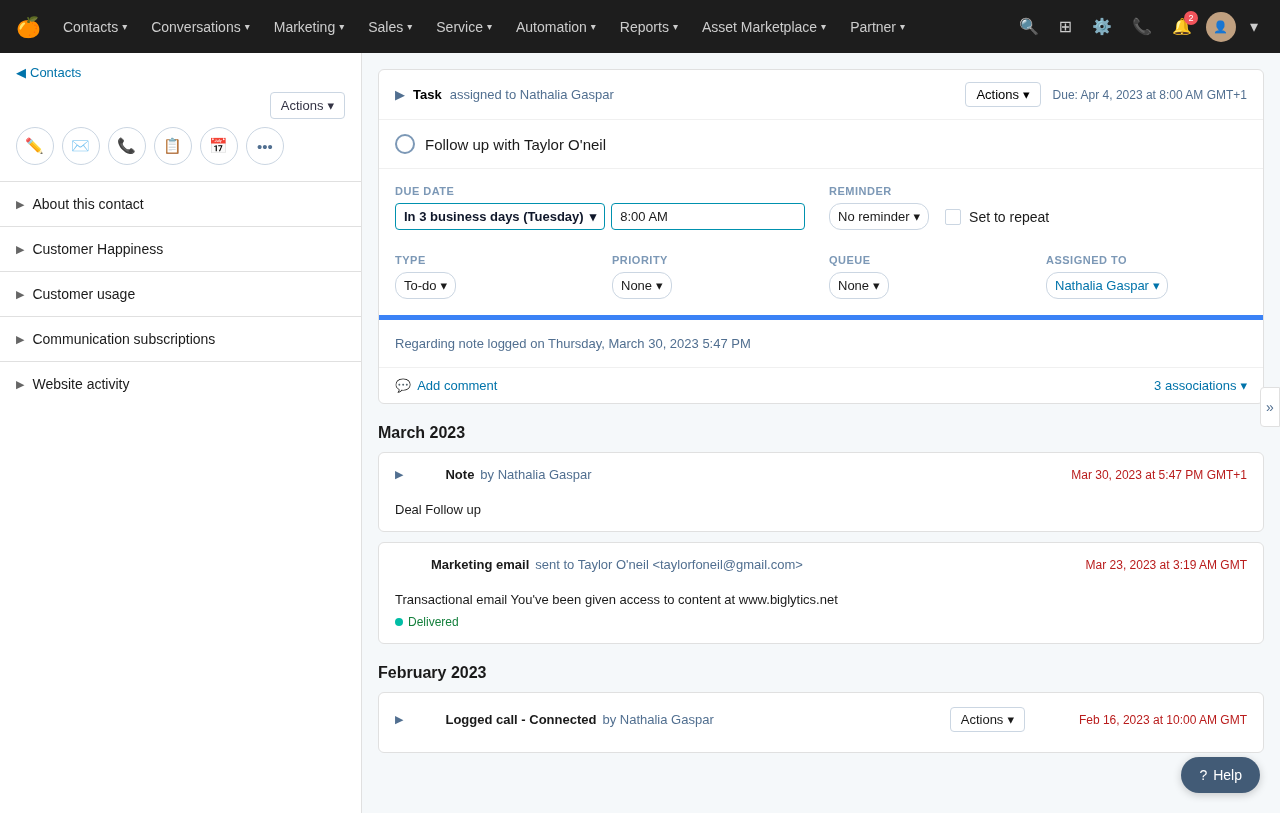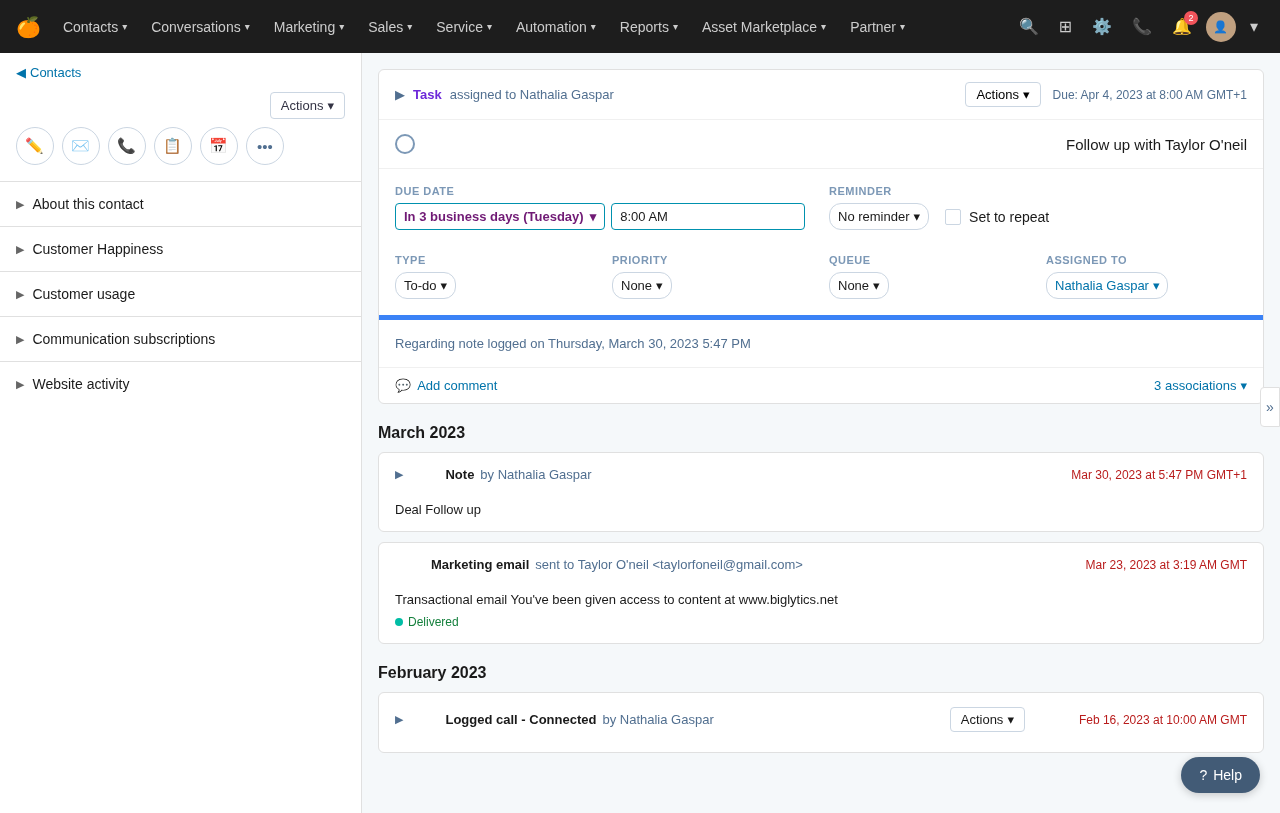--- a/index.html
+++ b/index.html
@@ -57,43 +57,43 @@
     
     .main-content { flex: 1; overflow-y: auto; background: #f5f8fa; padding: 16px; }
 
     
     .task-card { background: #fff; border: 1px solid #e0e0e0; border-radius: 6px; margin-bottom: 12px; }
     .task-card-header {
       display: flex; align-items: center; justify-content: space-between;
       padding: 12px 16px; border-bottom: 1px solid #f0f0f0;
     }
     .task-card-header-left { display: flex; align-items: center; gap: 8px; color: #516f90; font-size: 13px; }
-    .task-type-badge { font-weight: 600; color: #6d28d9; }
+    .task-type-badge { font-weight: 600; color: #000000; }
     .task-card-header-right { display: flex; align-items: center; gap: 12px; }
     .task-actions-btn { border: 1px solid #cbd6e2; background: #fff; border-radius: 4px; padding: 4px 10px; font-size: 13px; cursor: pointer; display: flex; align-items: center; gap: 4px; }
     .task-due { font-size: 12px; color: #516f90; }
 
-    .task-title { display: flex; align-items: center; gap: 10px; padding: 14px 16px; justify-content: space-between; }
+    .task-title { display: flex; align-items: center; gap: 10px; padding: 14px 16px; }
     .task-circle { width: 20px; height: 20px; border-radius: 50%; border: 2px solid #7c98b6; flex-shrink: 0; cursor: pointer; }
     .task-title-text { font-size: 15px; color: #1a1a1a; }
     .task-field-label { font-size: 11px; color: #7c98b6; text-transform: uppercase; font-weight: 600; margin-bottom: 6px; letter-spacing: 0.5px; }
     .task-field-value { display: flex; align-items: center; gap: 6px; }
     .task-set-repeat { display: flex; align-items: center; gap: 8px; }
 
     .field-select-btn {
       border: 1px solid #cbd6e2; background: #fff; border-radius: 12px; padding: 5px 8px;
       font-size: 13px; cursor: pointer; display: inline-flex; align-items: center; gap: 4px; color: #1a1a1a;
     }
     .due-time-input {
       border: 1px solid #0091ae; border-radius: 4px; padding: 5px 8px; font-size: 13px;
       background: #fff; color: #1a1a1a; outline: none;
     }
     .due-date-select {
       border: 1px solid #0091ae; background: #fff; border-radius: 4px; padding: 5px 8px;
-      font-size: 13px; color: #701a75; font-weight: 600; cursor: pointer; display: inline-flex; align-items: center; gap: 6px;
+      font-size: 13px; color: #0f172a; font-weight: 600; cursor: pointer; display: inline-flex; align-items: center; gap: 6px;
     }
 
     .task-note { padding: 16px; border-top: 5px solid #3b82f6; color: #516f90; font-size: 13px; }
     .task-footer {
       display: flex; align-items: center; justify-content: space-between;
       padding: 10px 16px; border-top: 1px solid #f0f0f0;
     }
     .add-comment-btn { display: flex; align-items: center; gap: 6px; color: #0073aa; font-size: 13px; cursor: pointer; background: none; border: none; }
     .associations-btn { color: #0073aa; font-size: 13px; cursor: pointer; background: none; border: none; display: flex; align-items: center; gap: 4px; }
 

